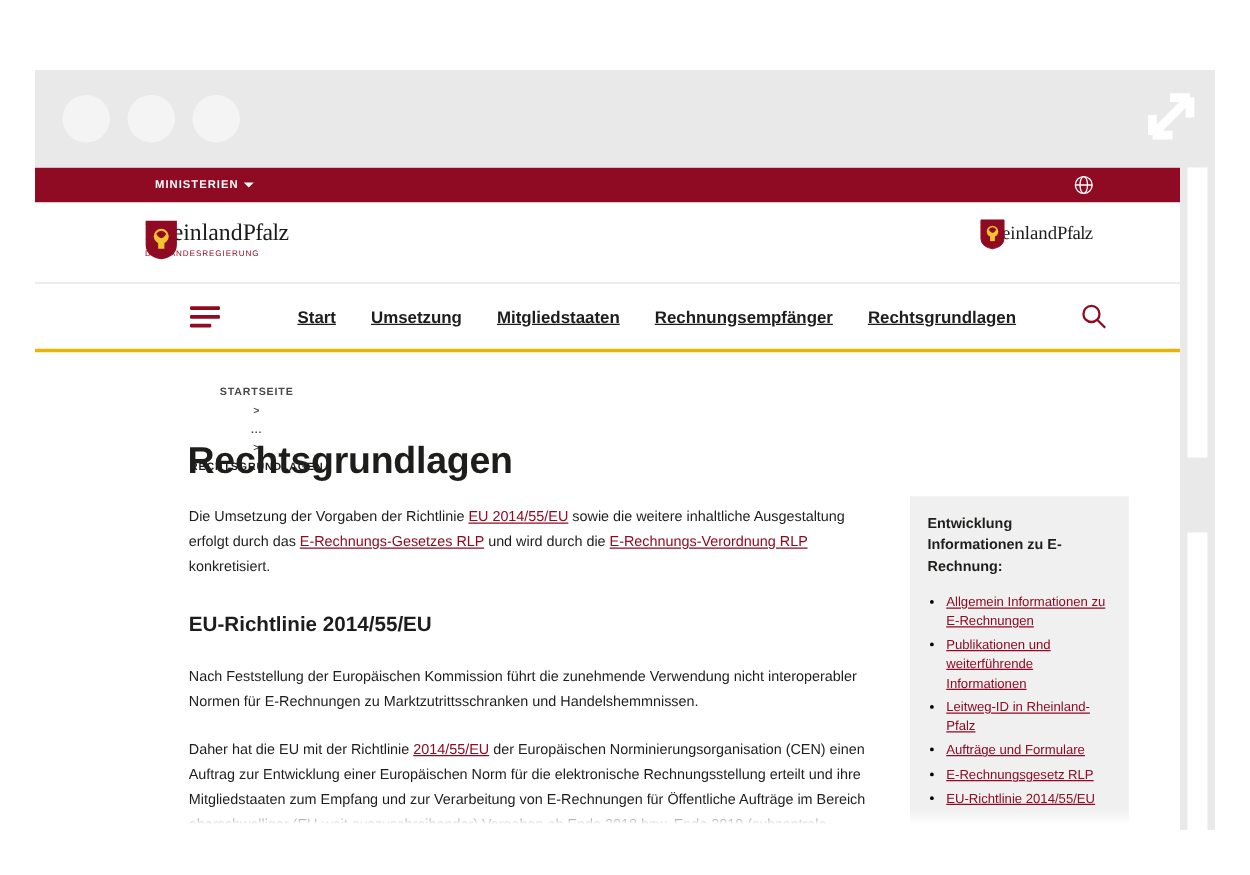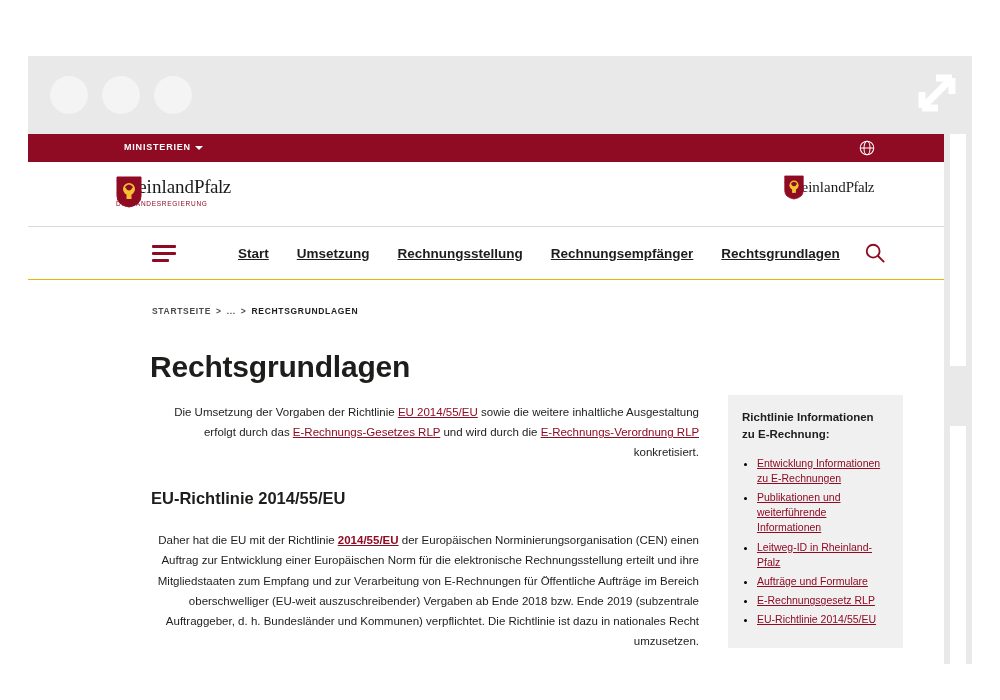--- a/index.html
+++ b/index.html
@@ -183,21 +183,21 @@
     align-items: center;
     gap: 7px;
   }
   .logo-right .logo-title { font-size: 15px; }
 
   
   .navbar {
     position: relative;
     height: 52px;
     background: #ffffff;
-    border-bottom: 1px solid #eab308;
+    border-bottom: 3px solid #eab308;
   }
   .burger {
     position: absolute;
     left: 124px;
     top: 18px;
     width: 24px;
   }
   .burger span {
     display: block;
     height: 3px;
@@ -244,20 +244,21 @@
     position: absolute;
     left: 124px;
     top: 26px;
     font-size: 8.5px;
     letter-spacing: 0.08em;
     color: #4a4a4a;
     font-weight: bold;
     display: flex;
     gap: 5px;
     align-items: center;
+    flex-direction: column;
   }
   .breadcrumb .crumb-current { color: #1d1d1b; }
 
   .page-title {
     position: absolute;
     left: 122px;
     top: 50px;
     font-size: 30px;
     font-weight: bold;
     color: #1d1d1b;
@@ -266,32 +267,32 @@
 
   .article {
     position: absolute;
     left: 123px;
     top: 122px;
     width: 548px;
     font-size: 11.5px;
     line-height: 1.75;
     color: #1d1d1b;
   }
-  .article p { margin: 0 0 17px 0; text-align: right; }
+  .article p { margin: 0 0 17px 0; }
   .article h2 {
     font-size: 16.5px;
     font-weight: bold;
     margin: 22px 0 17px 0;
     color: #1d1d1b;
   }
   .article a {
     color: #8f0b23;
     text-decoration: underline;
   }
-  .article a.bold { font-weight: bold; margin-top: 10px; }
+  .article a.bold { font-weight: normal; margin-top: 10px; }
 
   
   .sidebox {
     position: absolute;
     left: 700px;
     top: 115px;
     width: 175px;
     background: #f0f0f0;
     padding: 14px 14px 16px 14px;
     box-sizing: border-box;
@@ -403,21 +404,21 @@
       <div class="navbar">
         <div class="burger">
           <span></span>
             <span></span>
             <span></span>
         </div>
 
         <div class="navlinks">
           <a class="navlink" href="#">Start</a>
           <a class="navlink" href="#">Umsetzung</a>
-          <a class="navlink" href="#">Rechnungsstellung</a>
+          <a class="navlink" href="#">Mitgliedstaaten</a>
           <a class="navlink" href="#">Rechnungsempfänger</a>
           <a class="navlink" href="#">Rechtsgrundlagen</a>
         </div>
 
         <div class="search-icon">
           <svg viewBox="0 0 24 24" width="22" height="22" aria-hidden="true">
             <circle cx="10" cy="10" r="7" fill="none" stroke="#8f0b23" stroke-width="2"></circle>
             <line x1="15" y1="15" x2="22" y2="22" stroke="#8f0b23" stroke-width="2"></line>
           </svg>
         </div>
@@ -433,28 +434,29 @@
           <span class="crumb-current">RECHTSGRUNDLAGEN</span>
         </div>
 
         <h1 class="page-title">Rechtsgrundlagen</h1>
 
         <div class="article">
           <p><span>Die Umsetzung der Vorgaben der Richtlinie </span><a href="#">EU 2014/55/EU</a><span> sowie die weitere inhaltliche Ausgestaltung erfolgt durch das </span><a href="#">E-Rechnungs-Gesetzes RLP</a><span> und wird durch die </span><a href="#">E-Rechnungs-Verordnung RLP</a><span> konkretisiert.</span></p>
 
           <h2>EU-Richtlinie 2014/55/EU</h2>
 
+          <p>Nach Feststellung der Europäischen Kommission führt die zunehmende Verwendung nicht interoperabler Normen für E-Rechnungen zu Marktzutrittsschranken und Handelshemmnissen.</p>
 
           <p><span>Daher hat die EU mit der Richtlinie </span><a class="bold" href="#">2014/55/EU</a><span> der Europäischen Norminierungsorganisation (CEN) einen Auftrag zur Entwicklung einer Europäischen Norm für die elektronische Rechnungsstellung erteilt und ihre Mitgliedstaaten zum Empfang und zur Verarbeitung von E-Rechnungen für Öffentliche Aufträge im Bereich oberschwelliger (EU-weit auszuschreibender) Vergaben ab Ende 2018 bzw. Ende 2019 (subzentrale Auftraggeber, d. h. Bundesländer und Kommunen) verpflichtet. Die Richtlinie ist dazu in nationales Recht umzusetzen.</span></p>
         </div>
 
         <aside class="sidebox">
-          <h3>Richtlinie Informationen zu E-Rechnung:</h3>
+          <h3>Entwicklung Informationen zu E-Rechnung:</h3>
           <ul>
-            <li><a href="#">Entwicklung Informationen zu E-Rechnungen</a></li>
+            <li><a href="#">Allgemein Informationen zu E-Rechnungen</a></li>
             <li><a href="#">Publikationen und weiterführende Informationen</a></li>
             <li><a href="#">Leitweg-ID in Rheinland-Pfalz</a></li>
             <li><a href="#">Aufträge und Formulare</a></li>
             <li><a href="#">E-Rechnungsgesetz RLP</a></li>
             <li><a href="#">EU-Richtlinie 2014/55/EU</a></li>
           </ul>
         </aside>
 
       </div>
 

